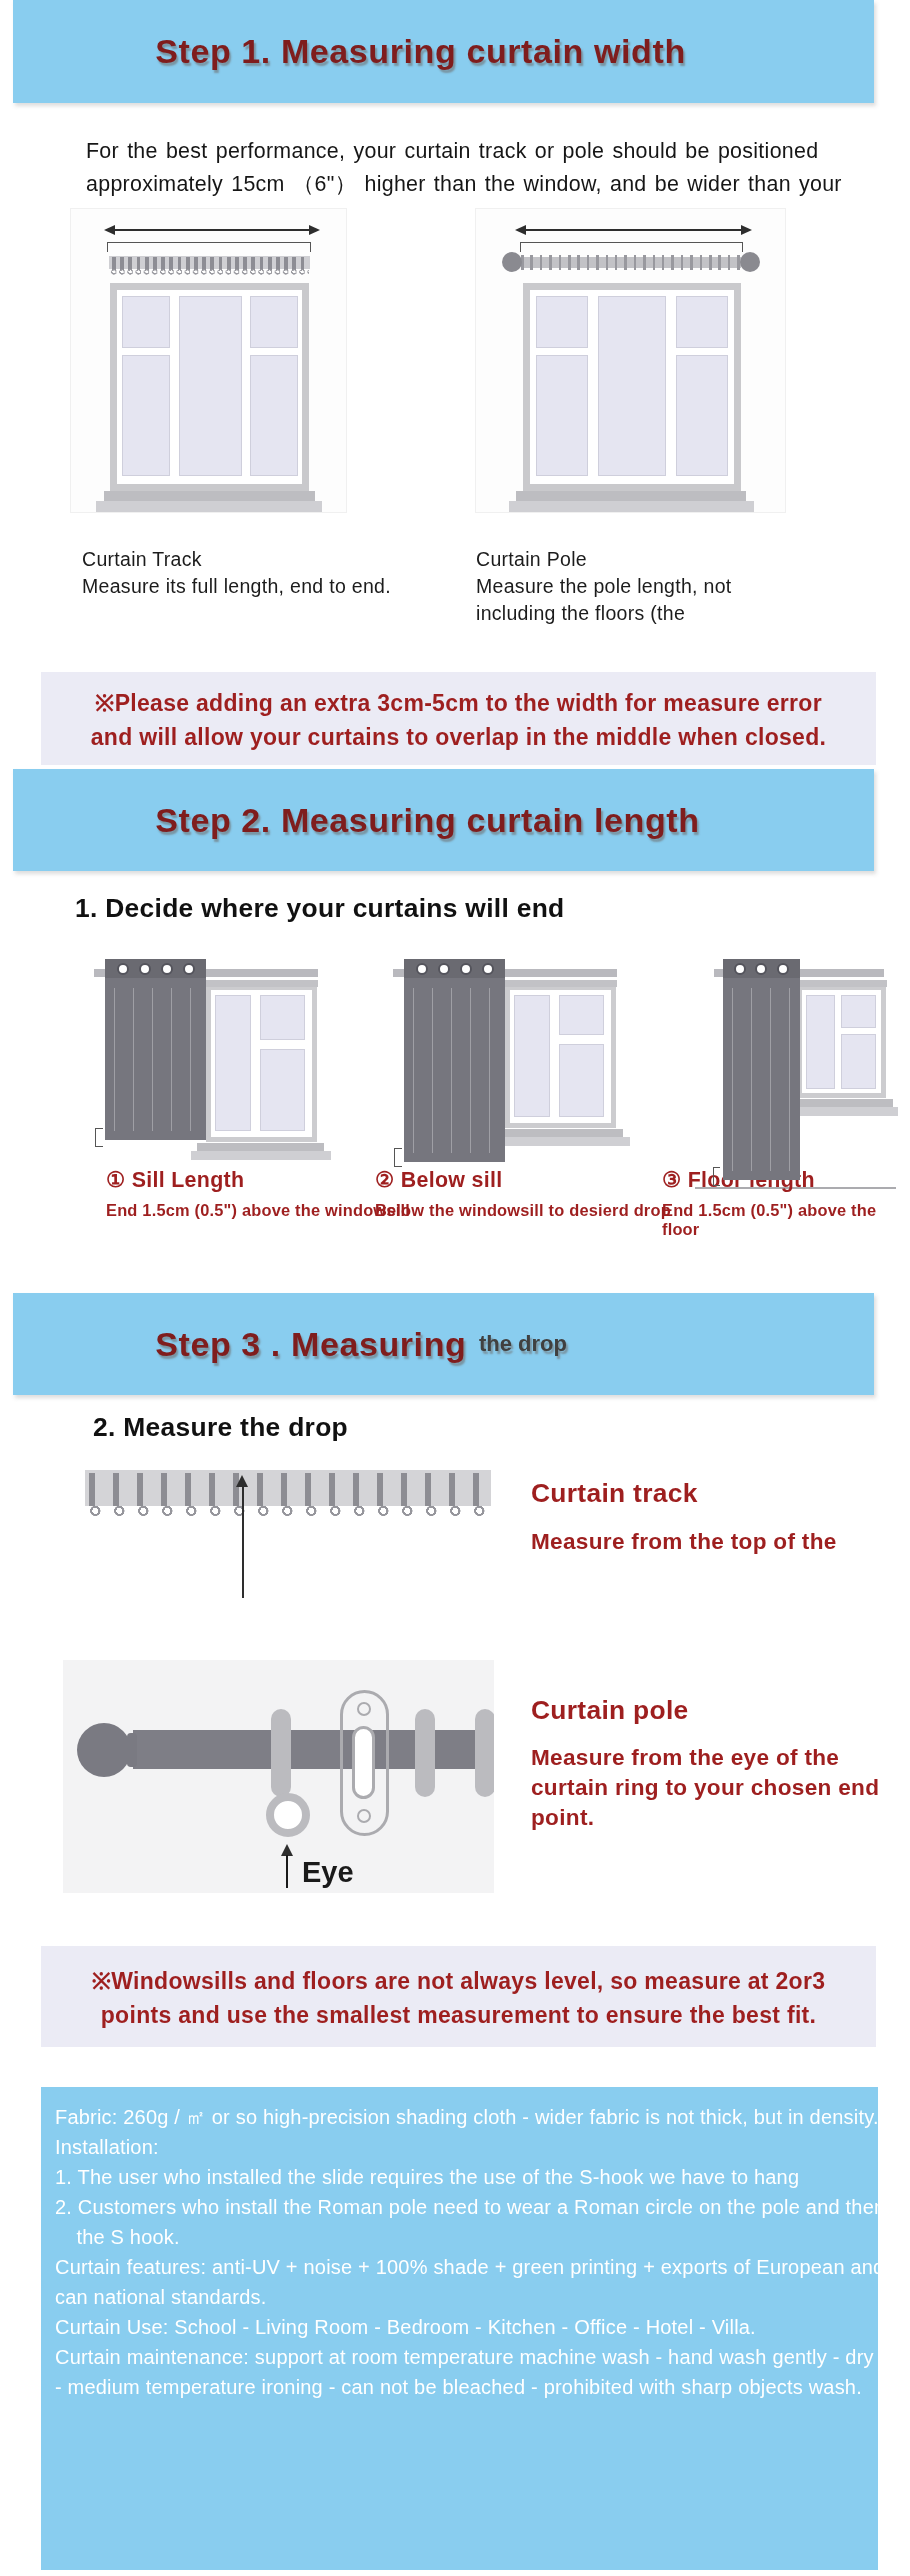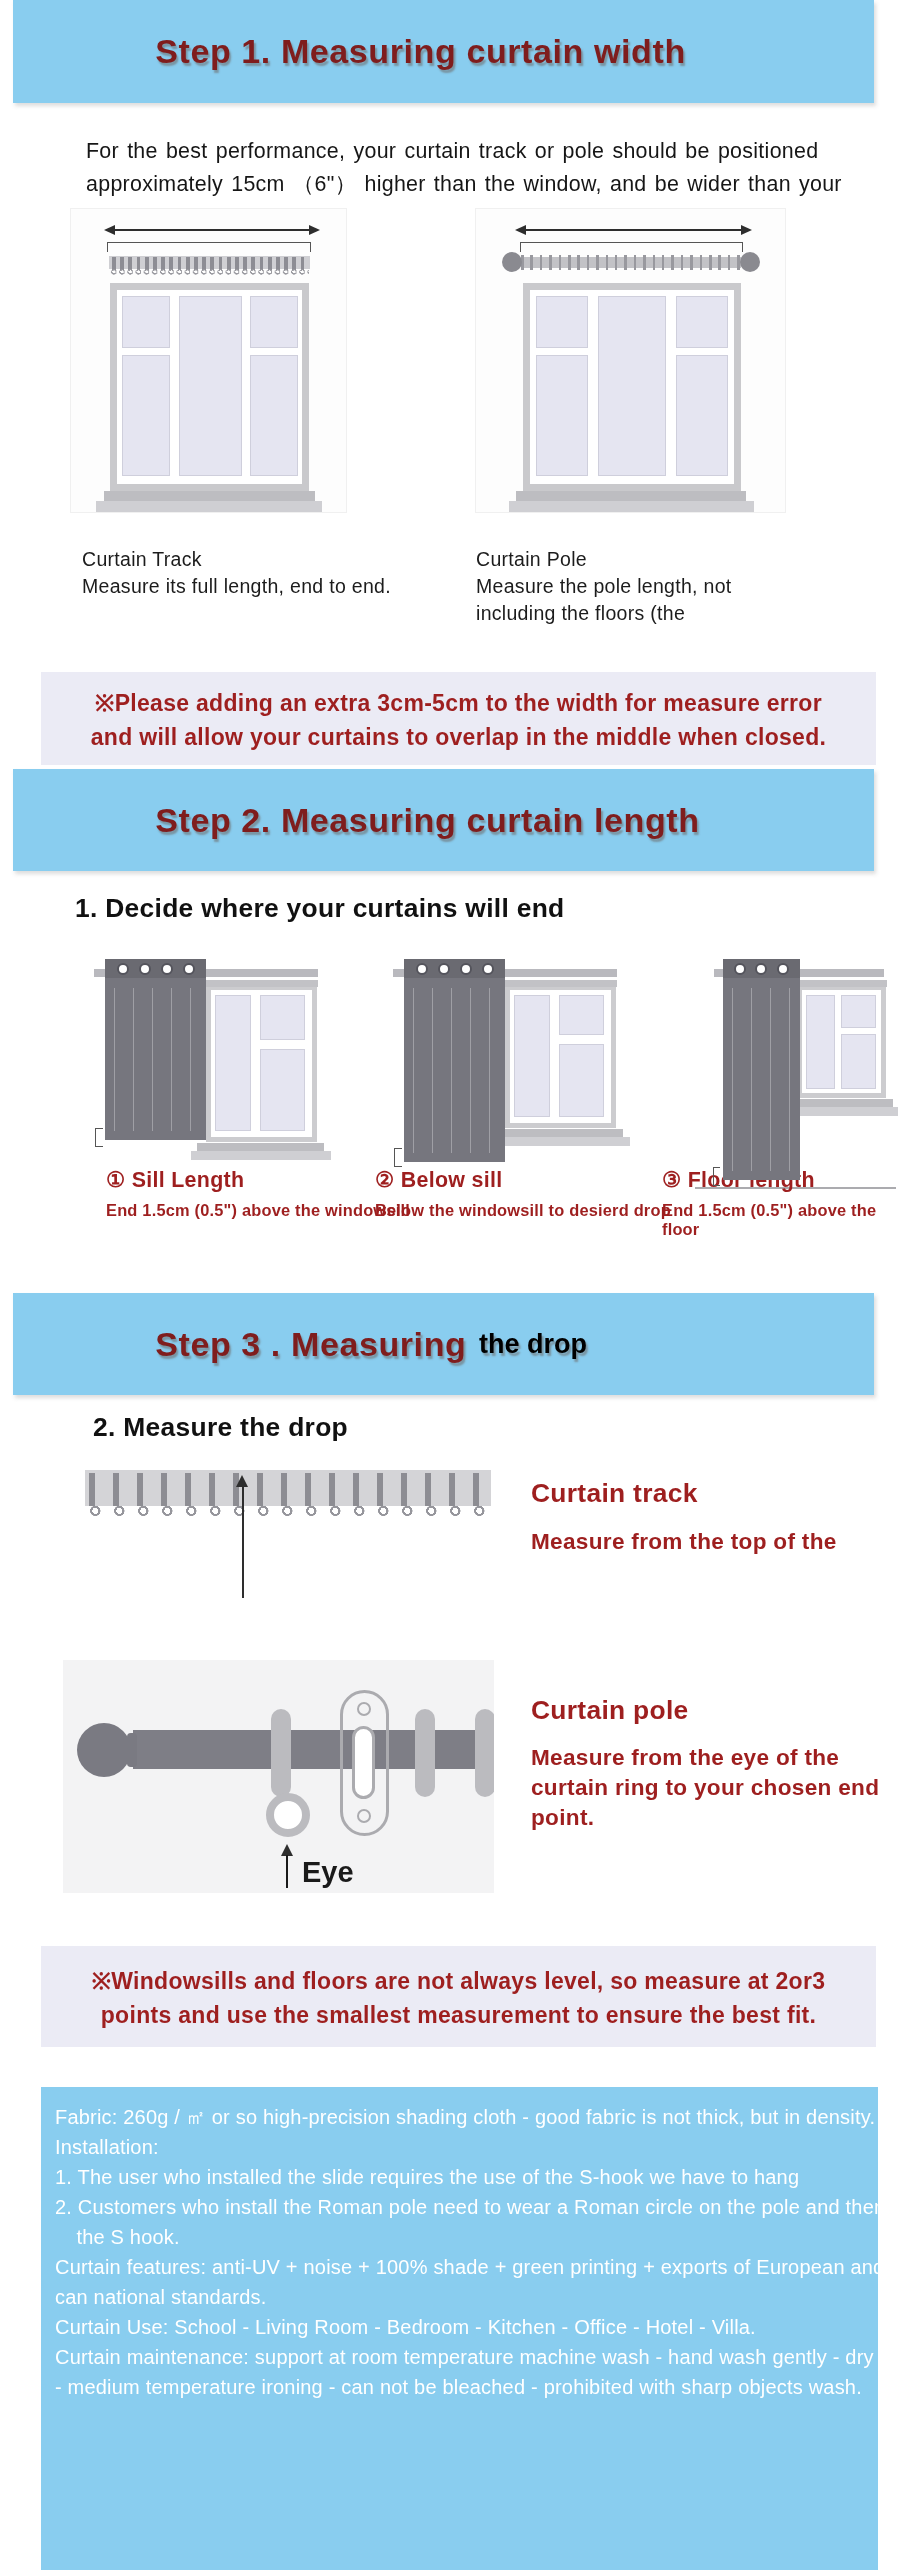--- a/index.html
+++ b/index.html
@@ -14,21 +14,21 @@
     position:absolute; left:13.2px; width:861px; height:103px;
     background:#89CDEF; display:flex; align-items:center;
     padding-left:142px; box-shadow:1.9px 2.5px 3.8px rgba(120,120,120,0.25);
   }
   .step-banner .t {
     color:#7f1d1d; font-weight:bold; font-size:34px; letter-spacing:0.6px;
     text-shadow:1.9px 2.5px 1.9px rgba(110,110,110,0.6);
     white-space:nowrap;
   }
   .step-banner .t-sub {
-    color:#000000; font-weight:bold; font-size:27px; margin-left:12.6px;
+    color:#404040; font-weight:bold; font-size:22px; margin-left:12.6px;
     text-shadow:1.9px 2.5px 1.9px rgba(110,110,110,0.6); white-space:nowrap;
   }
 
   
   .intro { position:absolute; left:86px; top:135px; width:783px;
     font-size:21.4px; line-height:33px; color:#161616; letter-spacing:0.3px; word-spacing:1.9px;}
 
   
   .card { position:absolute; top:208px; height:305px; background:#FDFDFD; border:0.6px solid #F0F0F0; }
   .card.track-card { left:70px; width:277px; }
@@ -313,21 +313,21 @@
     <div>curtain ring to your chosen end</div>
     <div>point.</div>
   </div>
 
   <div class="note-box" style="top:1946px; height:101px; padding-top:17.6px;">
     <div class="nl">※Windowsills and floors are not always level, so measure at 2or3</div>
     <div class="nl">points and use the smallest measurement to ensure the best fit.</div>
   </div>
 
   <div class="info-block">
-    <div class="info-line">Fabric: 260g / ㎡ or so high-precision shading cloth - good fabric is not thick, but in density.</div>
+    <div class="info-line">Fabric: 260g / ㎡ or so high-precision shading cloth - wider fabric is not thick, but in density.</div>
     <div class="info-line">Installation:</div>
     <div class="info-line">1. The user who installed the slide requires the use of the S-hook we have to hang</div>
     <div class="info-line">2. Customers who install the Roman pole need to wear a Roman circle on the pole and then use</div>
     <div class="info-line indent">the S hook.</div>
     <div class="info-line">Curtain features: anti-UV + noise + 100% shade + green printing + exports of European and Ameri-</div>
     <div class="info-line">can national standards.</div>
     <div class="info-line">Curtain Use: School - Living Room - Bedroom - Kitchen - Office - Hotel - Villa.</div>
     <div class="info-line">Curtain maintenance: support at room temperature machine wash - hand wash gently - dry cleaning</div>
     <div class="info-line">- medium temperature ironing - can not be bleached - prohibited with sharp objects wash.</div>
   </div>

